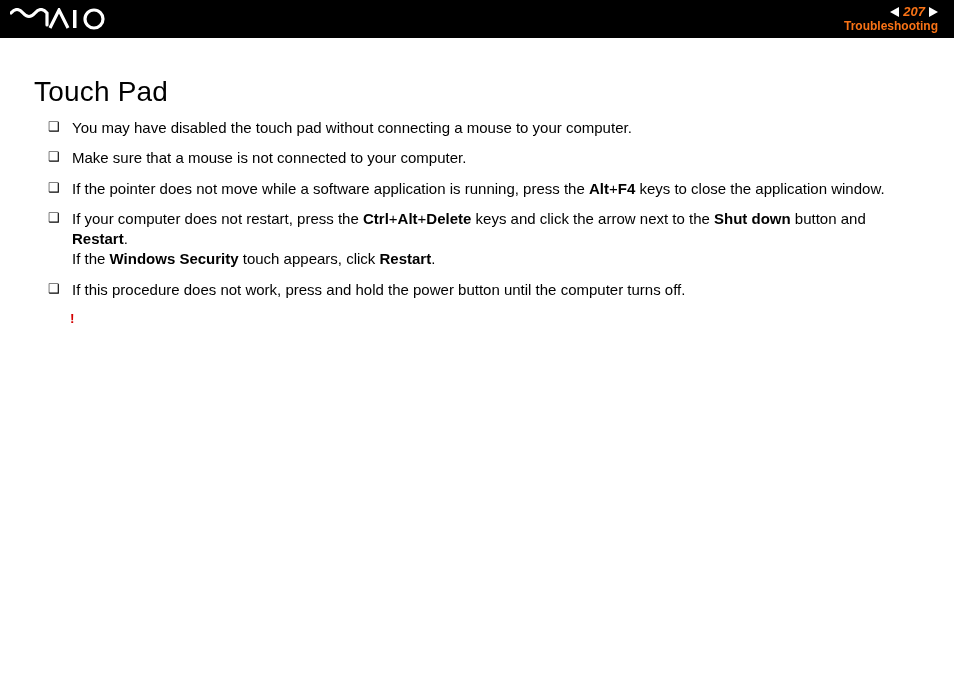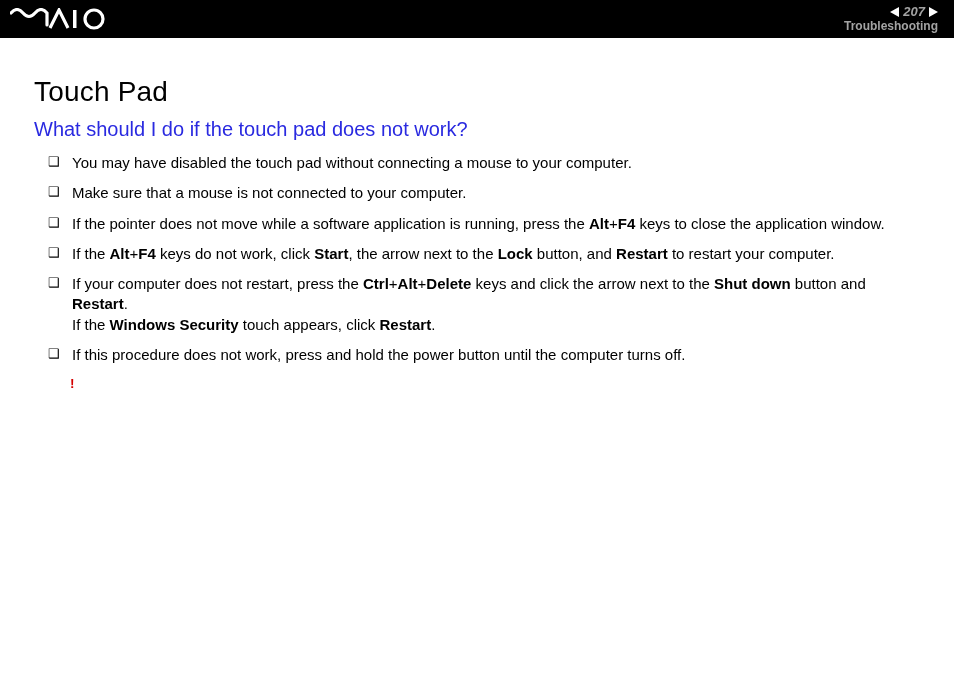--- a/index.html
+++ b/index.html
@@ -7,21 +7,21 @@
     padding: 0;
     width: 954px;
     height: 674px;
     font-family: Arial, Helvetica, sans-serif;
     background: #fff;
     color: #000;
     font-size: 15px;
   }
   .header {
     background: #000;
-    color: #a3a3a3;
+    color: #f97316;
     height: 38px;
     display: flex;
     align-items: center;
     justify-content: space-between;
     padding: 0 16px 0 10px;
   }
   .logo svg { display: block; }
   .header-right {
     text-align: right;
     line-height: 1.1;
@@ -115,30 +115,26 @@
       <span class="arrow arrow-left"></span>
       <span>207</span>
       <span class="arrow arrow-right"></span>
     </div>
     <div class="section-label">Troubleshooting</div>
   </div>
 </div>
 
 <div class="content">
   <h1>Touch Pad</h1>
-  <h2>What should I do if the touch pad does not work?</h2>
 
   <ul class="bullets">
     <li>You may have disabled the touch pad without connecting a mouse to your computer.</li>
     <li>Make sure that a mouse is not connected to your computer.</li>
     <li>
       <span>If the pointer does not move while a software application is running, press the </span><b>Alt</b><span>+</span><b>F4</b><span> keys to close the application window.</span>
-    </li>
-    <li>
-      <span>If the </span><b>Alt</b><span>+</span><b>F4</b><span> keys do not work, click </span><b>Start</b><span>, the arrow next to the </span><b>Lock</b><span> button, and </span><b>Restart</b><span> to restart your computer.</span>
     </li>
     <li>
       <span>If your computer does not restart, press the </span><b>Ctrl</b><span>+</span><b>Alt</b><span>+</span><b>Delete</b><span> keys and click the arrow next to the </span><b>Shut down</b><span> button and </span><b>Restart</b><span>.</span><br>
       <span>If the </span><b>Windows Security</b><span> touch appears, click </span><b>Restart</b><span>.</span>
     </li>
     <li>If this procedure does not work, press and hold the power button until the computer turns off.</li>
   </ul>
 
   <div class="note">
     <span class="bang">!</span>

